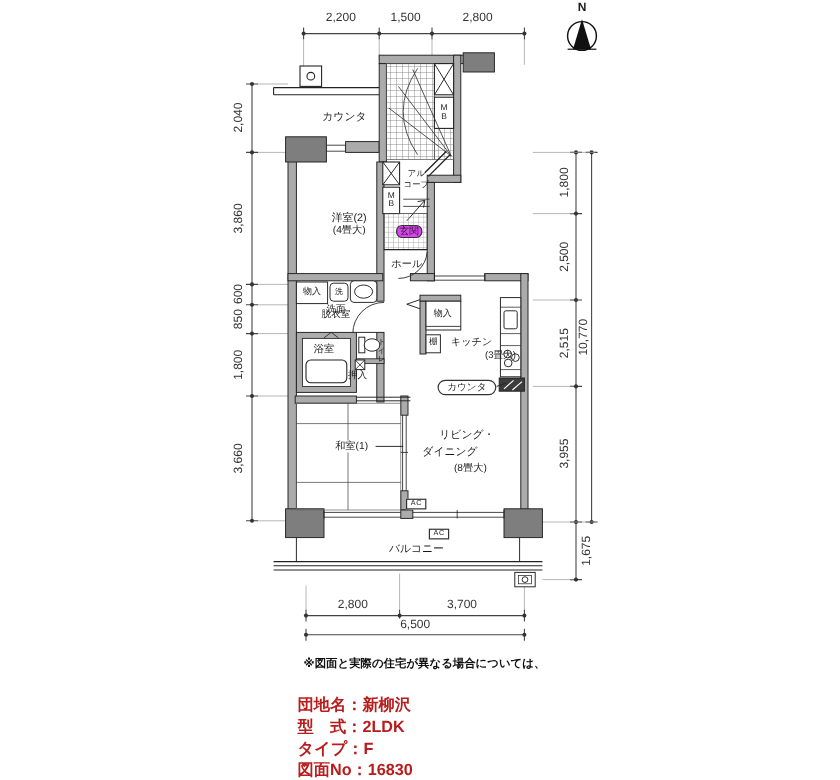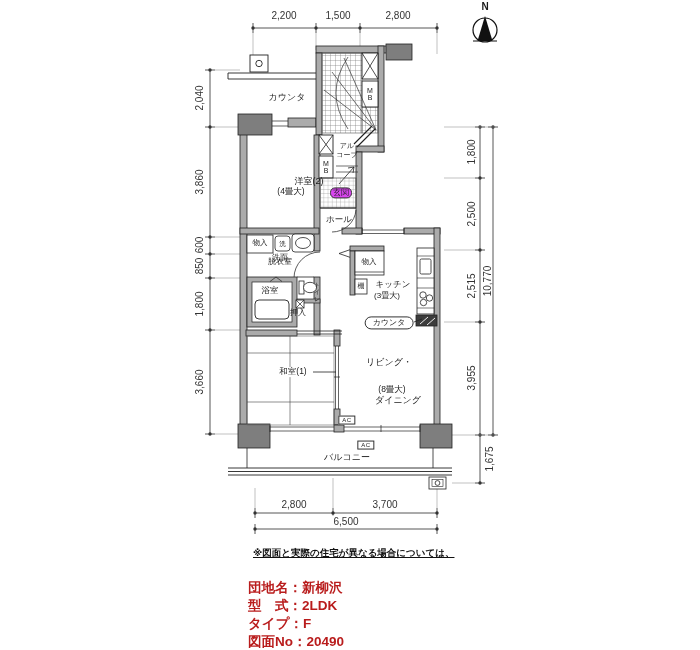--- a/index.html
+++ b/index.html
@@ -10,21 +10,21 @@
        color:#1a1a1a;text-align:center;}
   .vdim{position:absolute;transform:translate(-50%,-50%) rotate(-90deg);white-space:nowrap;color:#333;}
   .hdim{position:absolute;transform:translate(-50%,-50%);white-space:nowrap;color:#333;}
   .stack{position:absolute;transform:translate(-50%,-50%);width:9px;word-break:break-all;
          line-height:1.0;text-align:center;color:#1a1a1a;}
   .vtext{position:absolute;transform:translate(-50%,-50%);writing-mode:vertical-rl;
          text-orientation:upright;line-height:1;color:#1a1a1a;}
   .pill{background:#d946ef;border:1px solid #333;border-radius:5px;padding:0 2px;}
   .stadium{background:#fff;border:1px solid #333;border-radius:9px;padding:1px 7px;}
   .acbox{background:#fff;border:1px solid #333;padding:0 3px;letter-spacing:.5px;}
-  .note{position:absolute;font-size:9.5px;font-weight:600;color:#111;white-space:nowrap;text-decoration:underline;}
+  .note{position:absolute;font-size:9.5px;font-weight:600;color:#111;white-space:nowrap;}
   .info{position:absolute;font-size:13.5px;font-weight:bold;color:#b91c1c;white-space:nowrap;}
 </style>
 </head>
 <body>
 
 <div class="canvas">
 
 <svg width="700" height="650" viewBox="0 0 700 650">
   <defs>
     <pattern id="xhatch" width="5" height="5" patternUnits="userSpaceOnUse">
@@ -233,46 +233,46 @@
   <div class="vdim" style="left:471px;top:286px;font-size:10px;">2,515</div>
   <div class="vdim" style="left:471px;top:378px;font-size:10px;">3,955</div>
   <div class="vdim" style="left:487px;top:281px;font-size:10px;">10,770</div>
   <div class="vdim" style="left:489px;top:459px;font-size:10px;">1,675</div>
 
   <div class="hdim" style="left:294px;top:504px;font-size:10px;">2,800</div>
   <div class="hdim" style="left:385px;top:504px;font-size:10px;">3,700</div>
   <div class="hdim" style="left:346px;top:521px;font-size:10px;background:#fff;padding:0 2px;">6,500</div>
 
   <div class="lbl" style="left:287px;top:97px;font-size:9px;">カウンタ</div>
-  <div class="lbl" style="left:309px;top:181px;font-size:9px;">洋室(2)</div>
+  <div class="lbl" style="left:291px;top:181px;font-size:9px;">洋室(2)</div>
   <div class="lbl" style="left:291px;top:192px;font-size:8.5px;">(4畳大)</div>
   <div class="lbl" style="left:347px;top:146px;font-size:7px;">アル</div>
   <div class="lbl" style="left:347px;top:155px;font-size:7px;">コーブ</div>
   <div class="stack" style="left:370px;top:94px;font-size:7px;">MB</div>
   <div class="stack" style="left:326px;top:167px;font-size:7px;">MB</div>
   <div class="lbl pill" style="left:341px;top:193px;font-size:8px;">玄関</div>
   <div class="lbl" style="left:339px;top:220px;font-size:8.5px;">ホール</div>
   <div class="lbl" style="left:260px;top:243px;font-size:7.5px;">物入</div>
   <div class="lbl" style="left:282.5px;top:243.5px;font-size:6.5px;">洗</div>
   <div class="lbl" style="left:280px;top:258px;font-size:8px;">洗面</div>
   <div class="lbl" style="left:280px;top:262px;font-size:8px;">脱衣室</div>
   <div class="lbl" style="left:270px;top:291px;font-size:8.5px;">浴室</div>
   <div class="vtext" style="left:317px;top:288px;font-size:6px;">トイレ</div>
   <div class="lbl" style="left:298px;top:313px;font-size:8px;">押入</div>
   <div class="lbl" style="left:369px;top:262px;font-size:7.5px;">物入</div>
   <div class="lbl" style="left:361px;top:286px;font-size:7px;">棚</div>
   <div class="lbl" style="left:393px;top:285px;font-size:8.5px;">キッチン</div>
-  <div class="lbl" style="left:387px;top:296px;font-size:8px;text-align:center;">(3畳大)</div>
+  <div class="lbl" style="left:417px;top:296px;font-size:8px;text-align:center;">(3畳大)</div>
   <div class="lbl stadium" style="left:389px;top:323px;font-size:8px;">カウンタ</div>
   <div class="lbl" style="left:389px;top:362px;font-size:9px;">リビング・</div>
-  <div class="lbl" style="left:398px;top:376px;font-size:9px;margin-top:24px;">ダイニング</div>
+  <div class="lbl" style="left:375px;top:376px;font-size:9px;">ダイニング</div>
   <div class="lbl" style="left:392px;top:390px;font-size:8.5px;">(8畳大)</div>
   <div class="lbl" style="left:293px;top:372px;font-size:8.5px;background:#fff;padding:0 1px;">和室(1)</div>
   <div class="lbl acbox" style="left:347px;top:420px;font-size:6px;">AC</div>
   <div class="lbl acbox" style="left:366px;top:445px;font-size:6px;">AC</div>
   <div class="lbl" style="left:347px;top:457px;font-size:9px;">バルコニー</div>
 
   <div class="note" style="left:253px;top:547px;">※図面と実際の住宅が異なる場合については、</div>
   <div class="info" style="left:248px;top:579px;">団地名：新柳沢</div>
   <div class="info" style="left:248px;top:597px;">型　式：2LDK</div>
   <div class="info" style="left:248px;top:615px;">タイプ：F</div>
-  <div class="info" style="left:248px;top:633px;">図面No：20490</div>
+  <div class="info" style="left:248px;top:633px;">図面No：16830</div>
 </div>
 
 </body></html>

